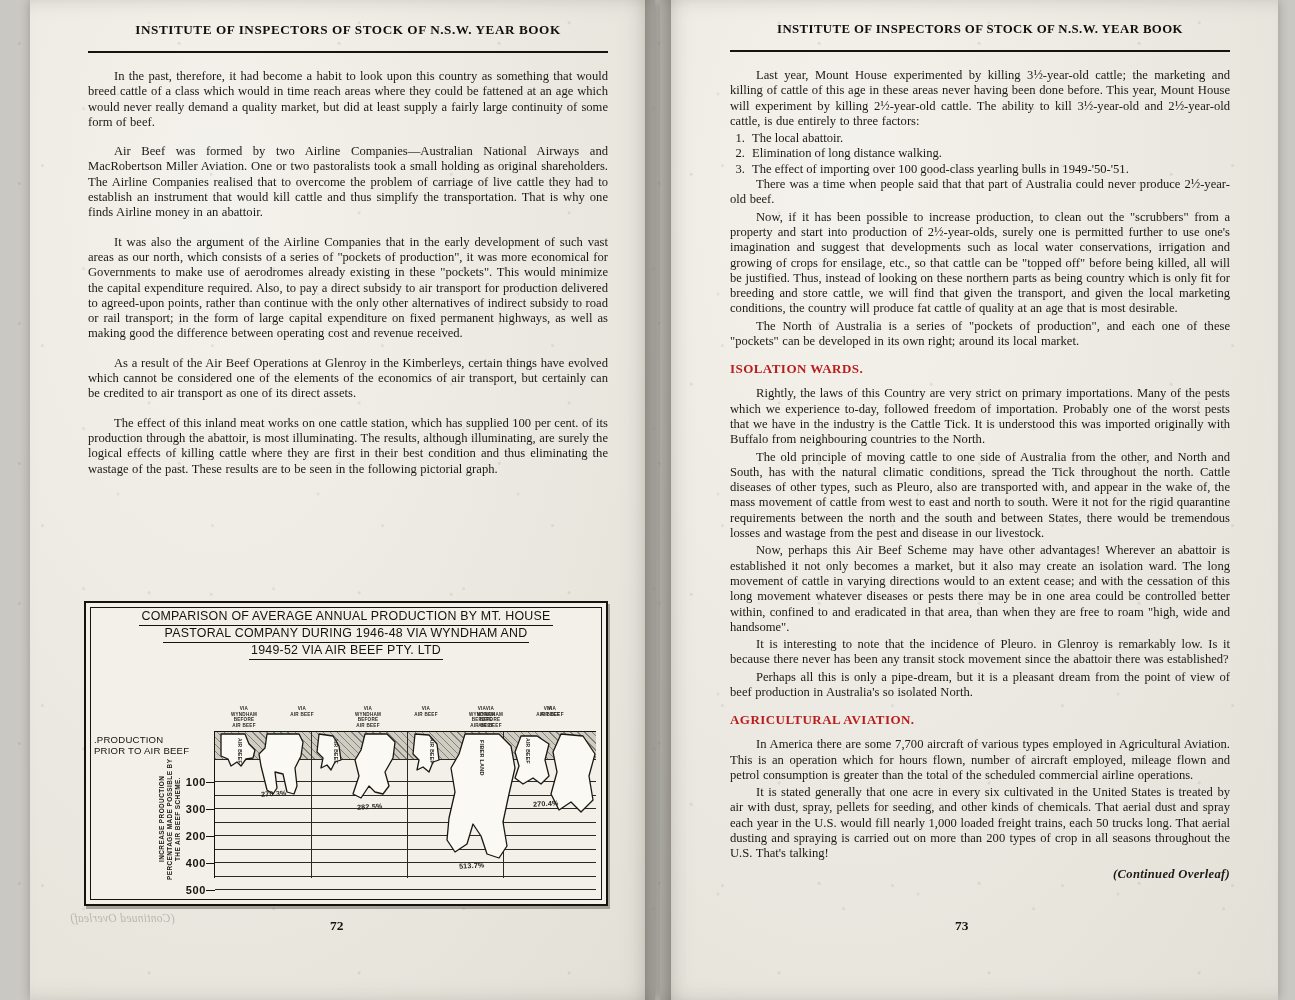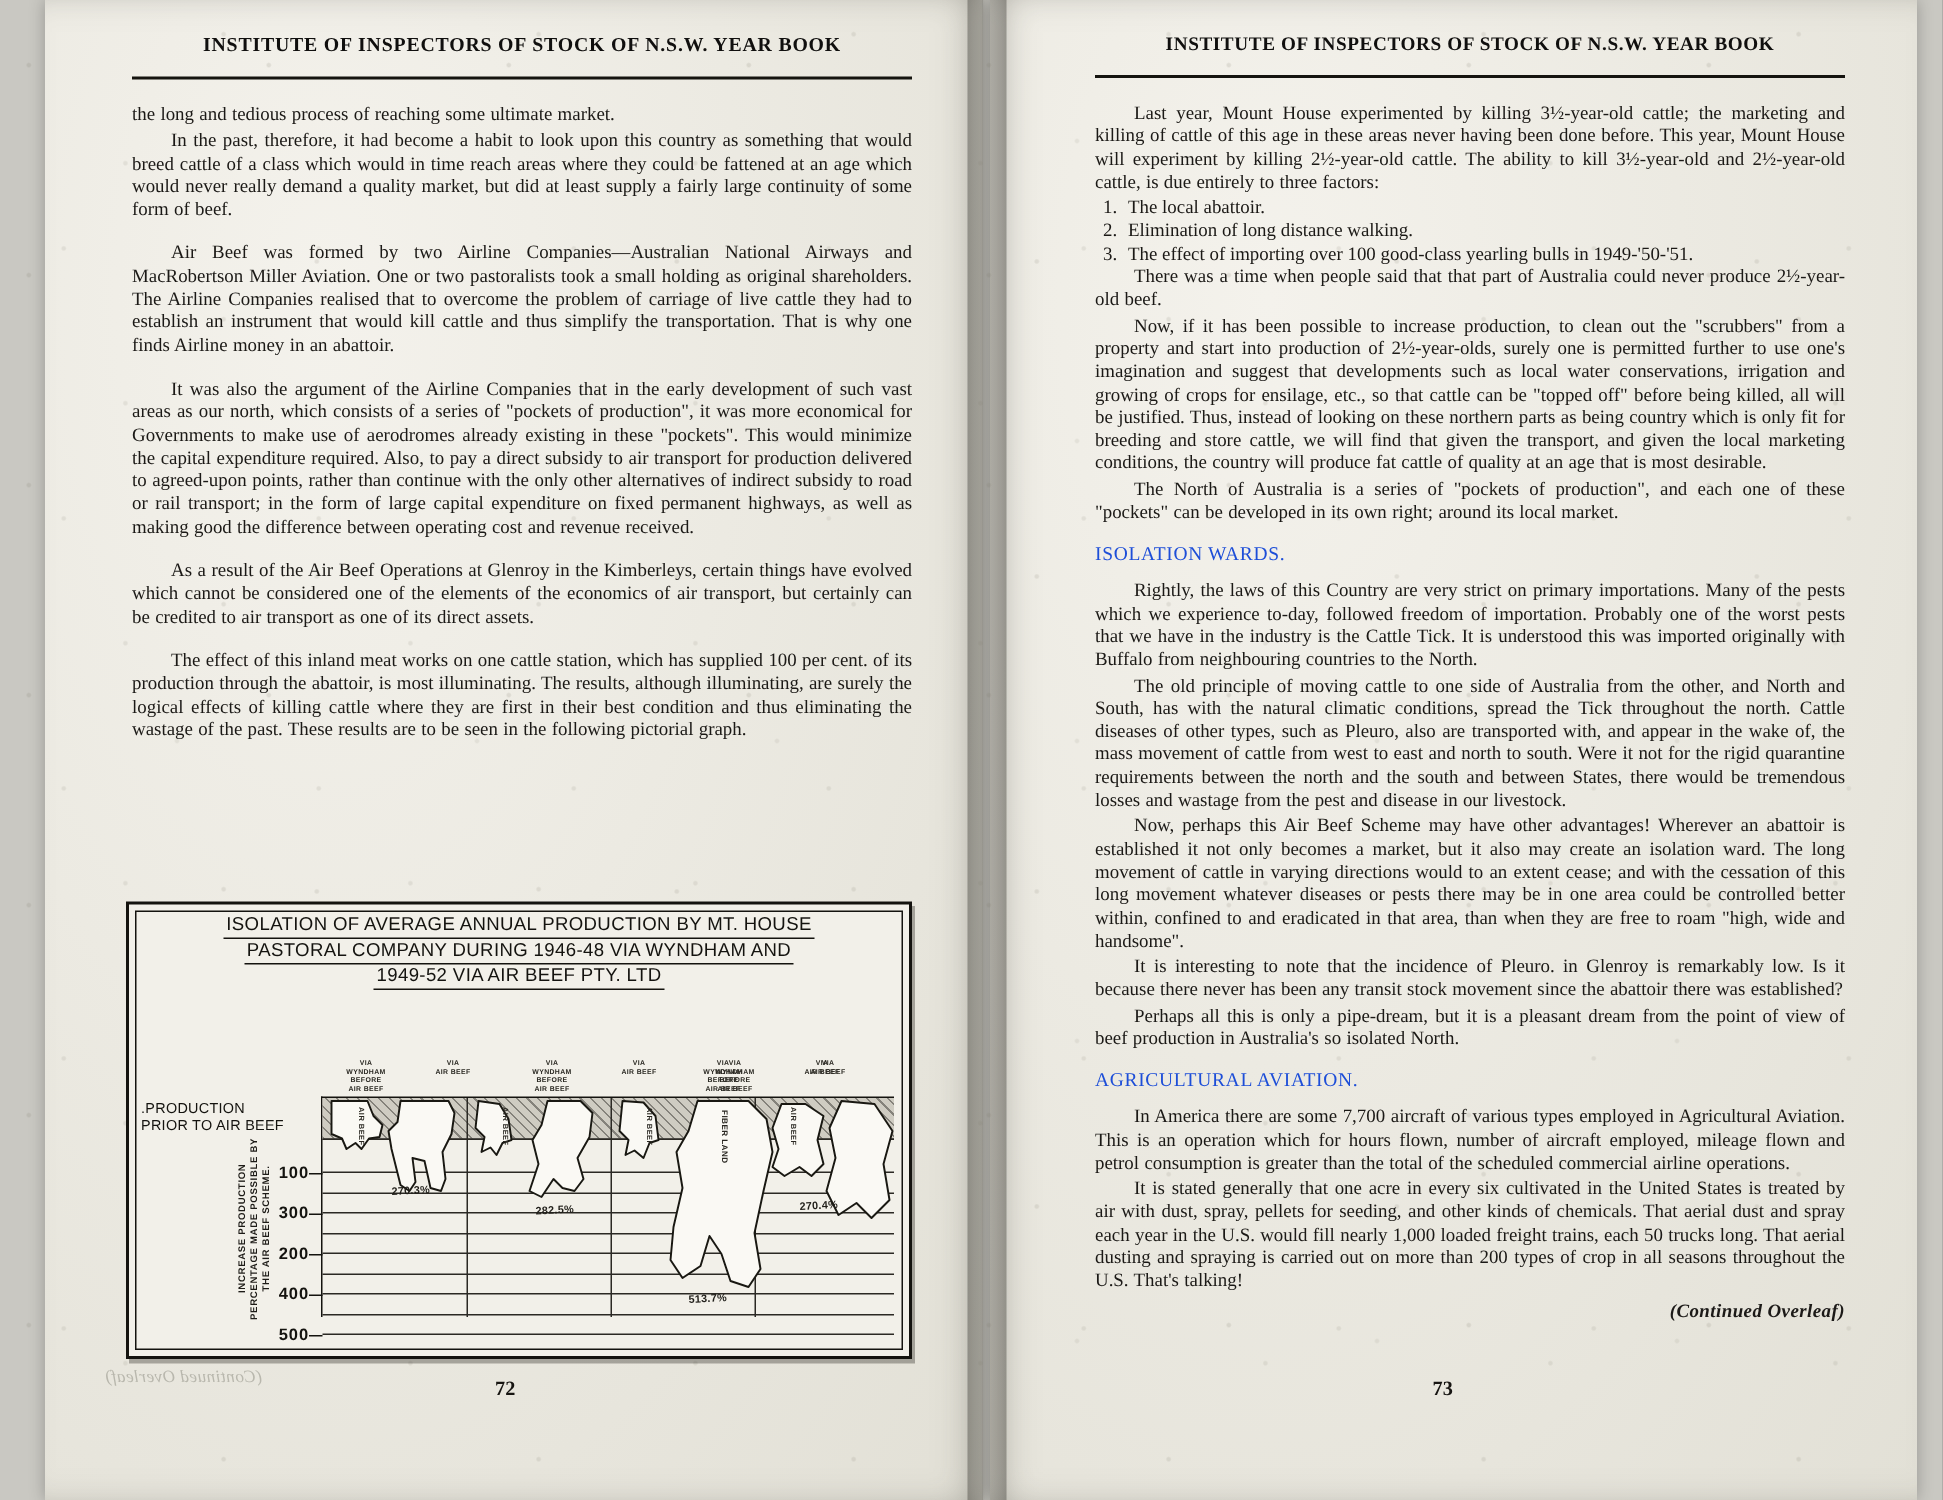--- a/index.html
+++ b/index.html
@@ -81,24 +81,24 @@
     margin: 0 0 0 0;
     padding: 0 0 0 18px;
     font-size: 12.6px;
     line-height: 15.3px;
     color: #1b1916;
   }
   ol.factors li { margin: 0; padding-left: 4px; }
 
   h3.section {
     font-size: 13px;
-    font-weight: normal;
+    font-weight: bold;
     letter-spacing: .45px;
     margin: 12px 0 9px 0;
-    color: #1d4ed8;
+    color: #b91c1c;
   }
 
   .overleaf {
     text-align: right;
     font-style: italic;
     font-weight: bold;
     font-size: 12.6px;
     margin-top: 5px;
     letter-spacing: .3px;
   }
@@ -264,33 +264,32 @@
 <div class="page">
 
   <div class="sheet left"></div>
   <div class="sheet right"></div>
   <div class="gutter"></div>
   <div class="noise"></div>
 
   <div class="col left">
     <div class="running-head">INSTITUTE OF INSPECTORS OF STOCK OF N.S.W. YEAR BOOK</div>
 
-    <p class="body noind">the long and tedious process of reaching some ultimate market.</p>
     <p class="body gap">In the past, therefore, it had become a habit to look upon this country as something that would breed cattle of a class which would in time reach areas where they could be fattened at an age which would never really demand a quality market, but did at least supply a fairly large continuity of some form of beef.</p>
     <p class="body gap">Air Beef was formed by two Airline Companies—Australian National Airways and MacRobertson Miller Aviation. One or two pastoralists took a small holding as original shareholders. The Airline Companies realised that to overcome the problem of carriage of live cattle they had to establish an instrument that would kill cattle and thus simplify the transportation. That is why one finds Airline money in an abattoir.</p>
     <p class="body gap">It was also the argument of the Airline Companies that in the early development of such vast areas as our north, which consists of a series of "pockets of production", it was more economical for Governments to make use of aerodromes already existing in these "pockets". This would minimize the capital expenditure required. Also, to pay a direct subsidy to air transport for production delivered to agreed-upon points, rather than continue with the only other alternatives of indirect subsidy to road or rail transport; in the form of large capital expenditure on fixed permanent highways, as well as making good the difference between operating cost and revenue received.</p>
     <p class="body gap">As a result of the Air Beef Operations at Glenroy in the Kimberleys, certain things have evolved which cannot be considered one of the elements of the economics of air transport, but certainly can be credited to air transport as one of its direct assets.</p>
     <p class="body">The effect of this inland meat works on one cattle station, which has supplied 100 per cent. of its production through the abattoir, is most illuminating. The results, although illuminating, are surely the logical effects of killing cattle where they are first in their best condition and thus eliminating the wastage of the past. These results are to be seen in the following pictorial graph.</p>
   </div>
 
   <div class="figure">
     <div class="fig-inner"></div>
 
     <div class="fig-title">
-      <span>ISOLATION OF AVERAGE ANNUAL PRODUCTION BY MT. HOUSE</span><br>
+      <span>COMPARISON OF AVERAGE ANNUAL PRODUCTION BY MT. HOUSE</span><br>
       <span>PASTORAL COMPANY DURING 1946-48 VIA WYNDHAM AND</span><br>
       <span>1949-52 VIA AIR BEEF PTY. LTD</span>
     </div>
 
 
     <div class="sub-row">
       <div class="sub" style="left:4px;">VIA<br>WYNDHAM<br>BEFORE<br>AIR BEEF</div>
       <div class="sub" style="left:62px;">VIA<br>AIR BEEF</div>
       <div class="sub" style="left:128px;">VIA<br>WYNDHAM<br>BEFORE<br>AIR BEEF</div>
       <div class="sub" style="left:186px;">VIA<br>AIR BEEF</div>

